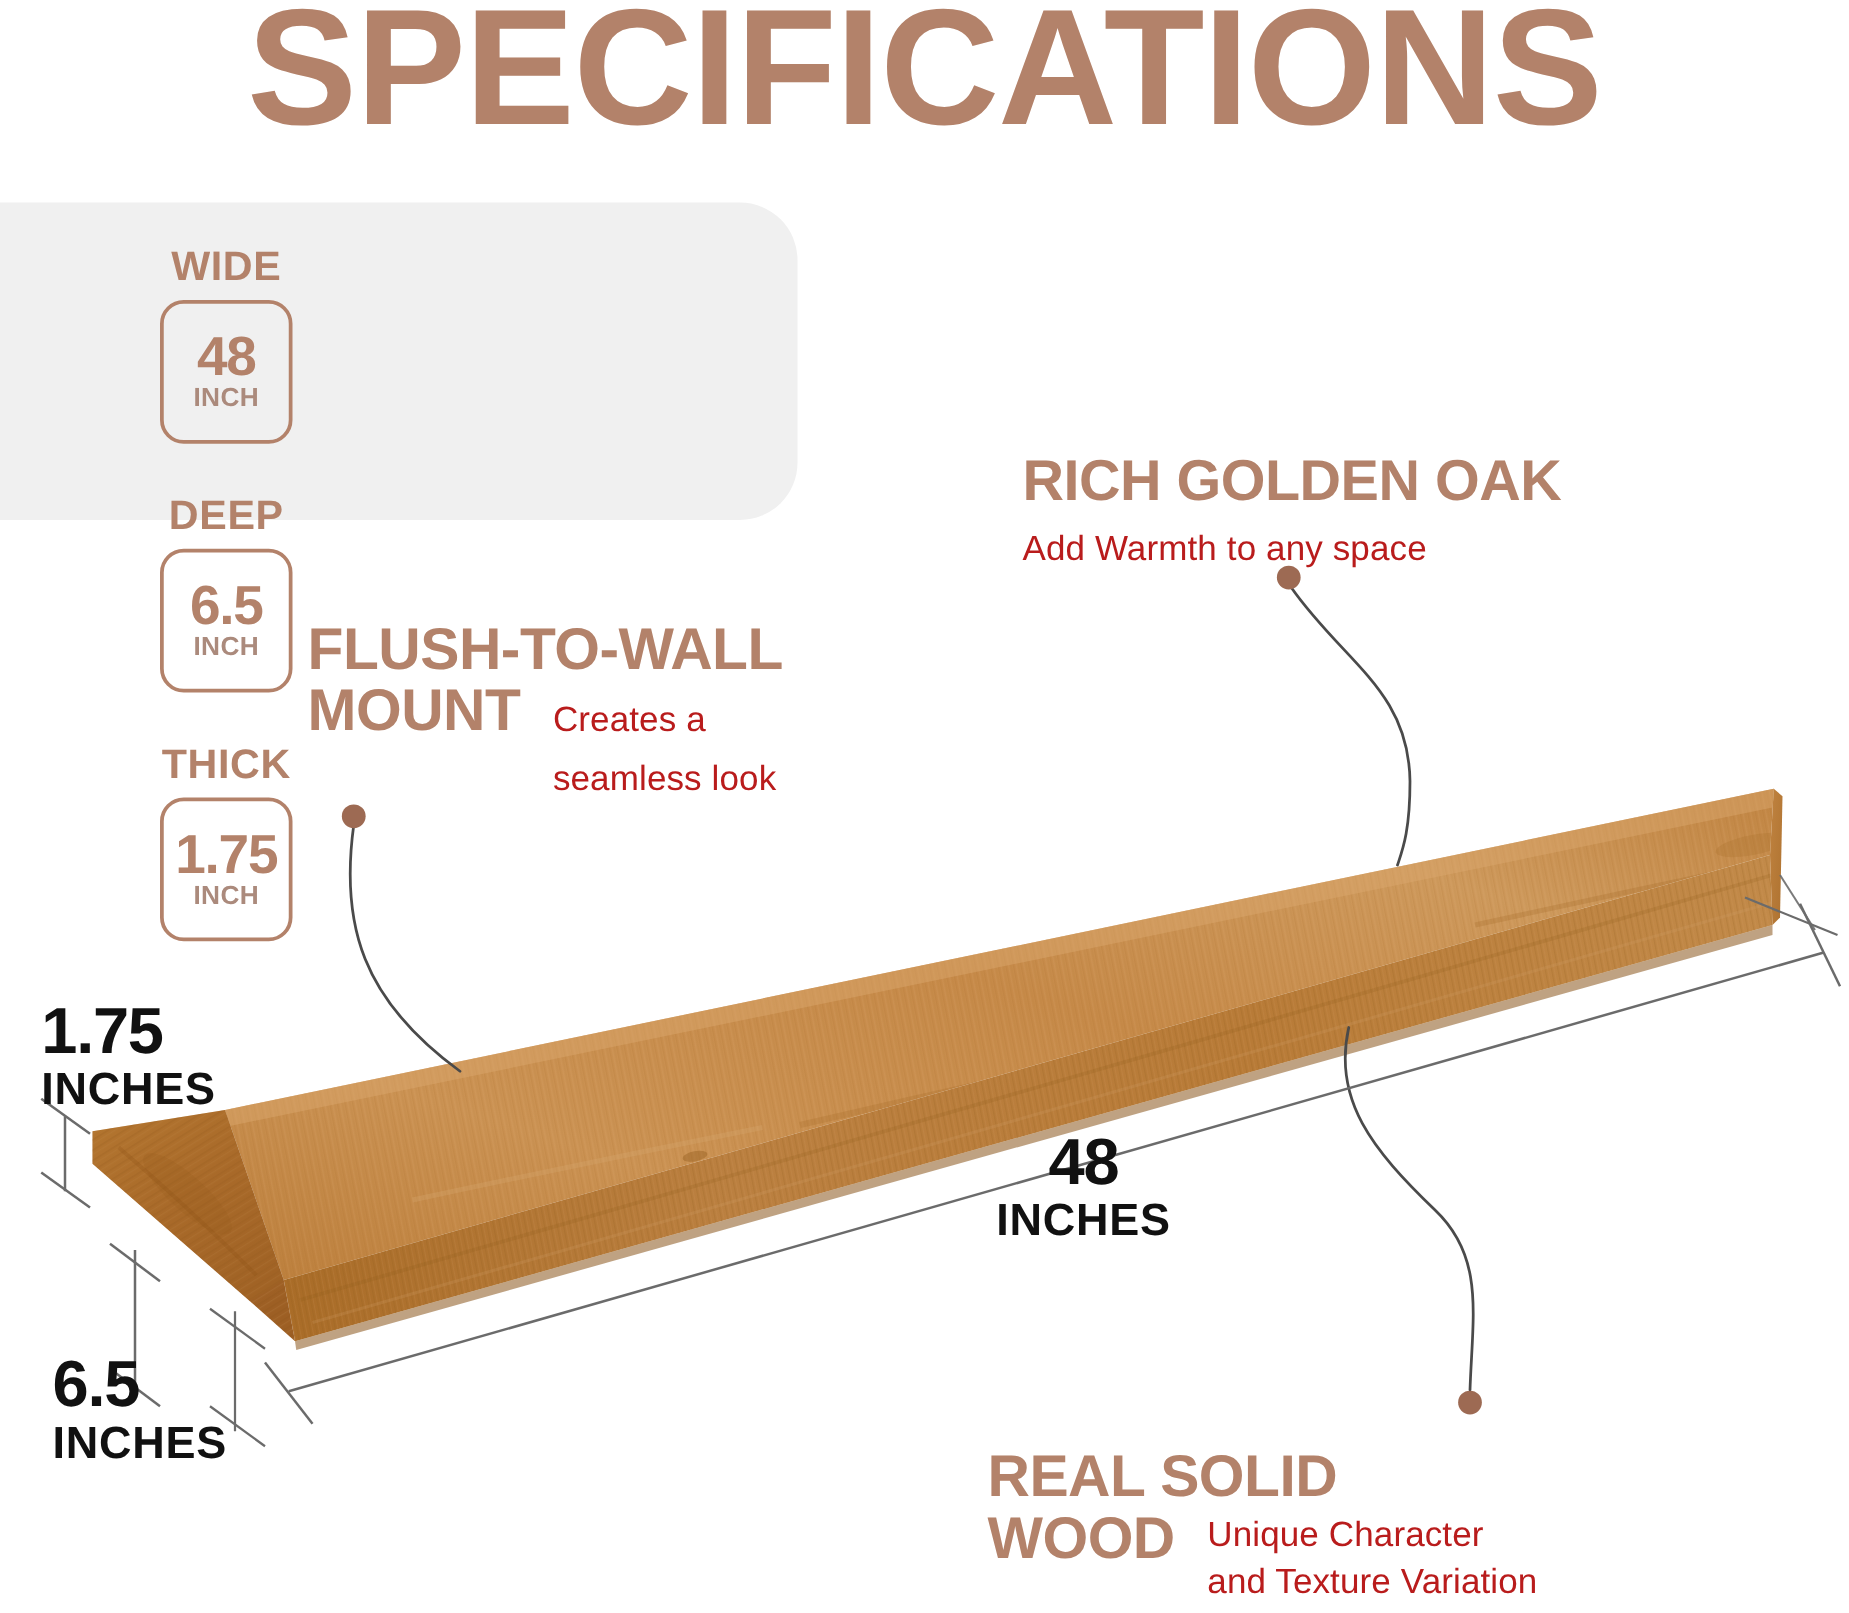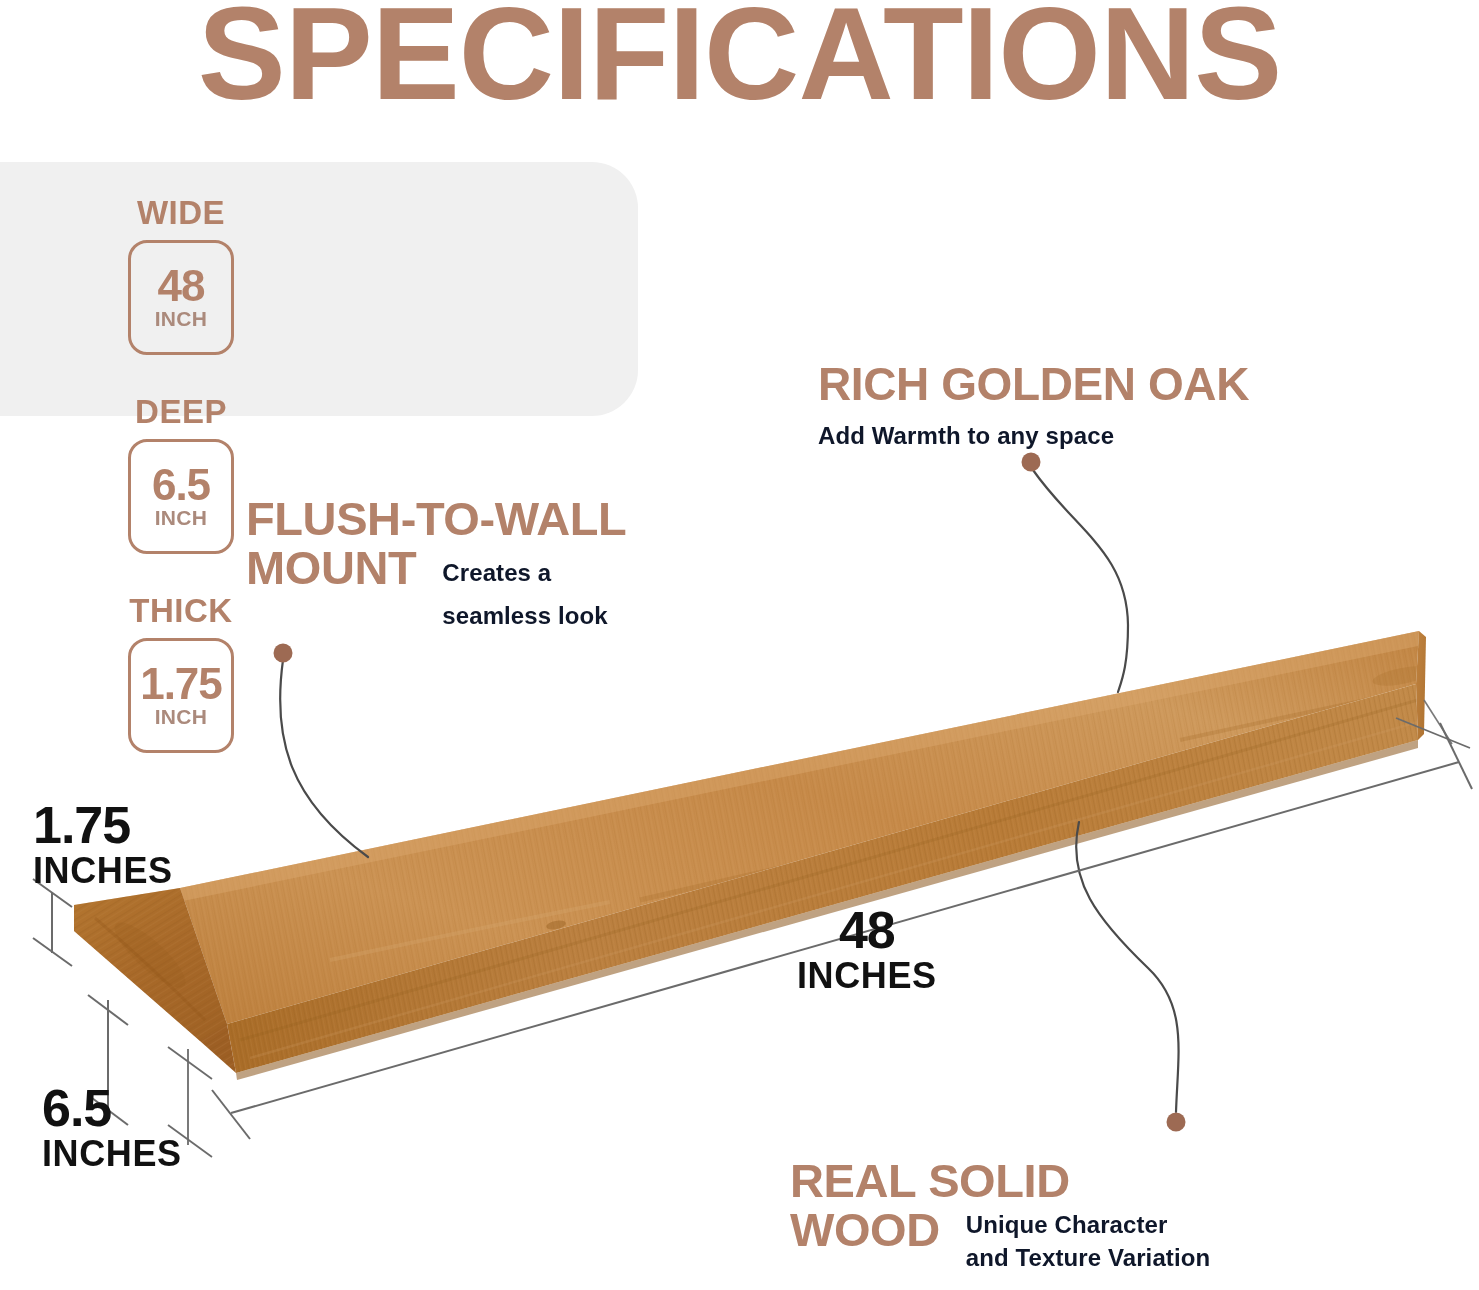--- a/index.html
+++ b/index.html
@@ -98,23 +98,23 @@
   }
   .callout-head {
     font-size: 44px;
     font-weight: bold;
     color: #b3826a;
     line-height: 1.04;
     letter-spacing: -0.4px;
     white-space: nowrap;
   }
   .callout-sub {
-    font-size: 24px;
-    font-weight: bold;
-    color: #0f172a;
+    font-size: 28px;
+    font-weight: normal;
+    color: #b91c1c;
     line-height: 1.12;
     letter-spacing: 0.1px;
     white-space: nowrap;
   }
   
   #callout-oak {
     left: 818px;
     top: 320px;
     margin-top: 41px;
   }

